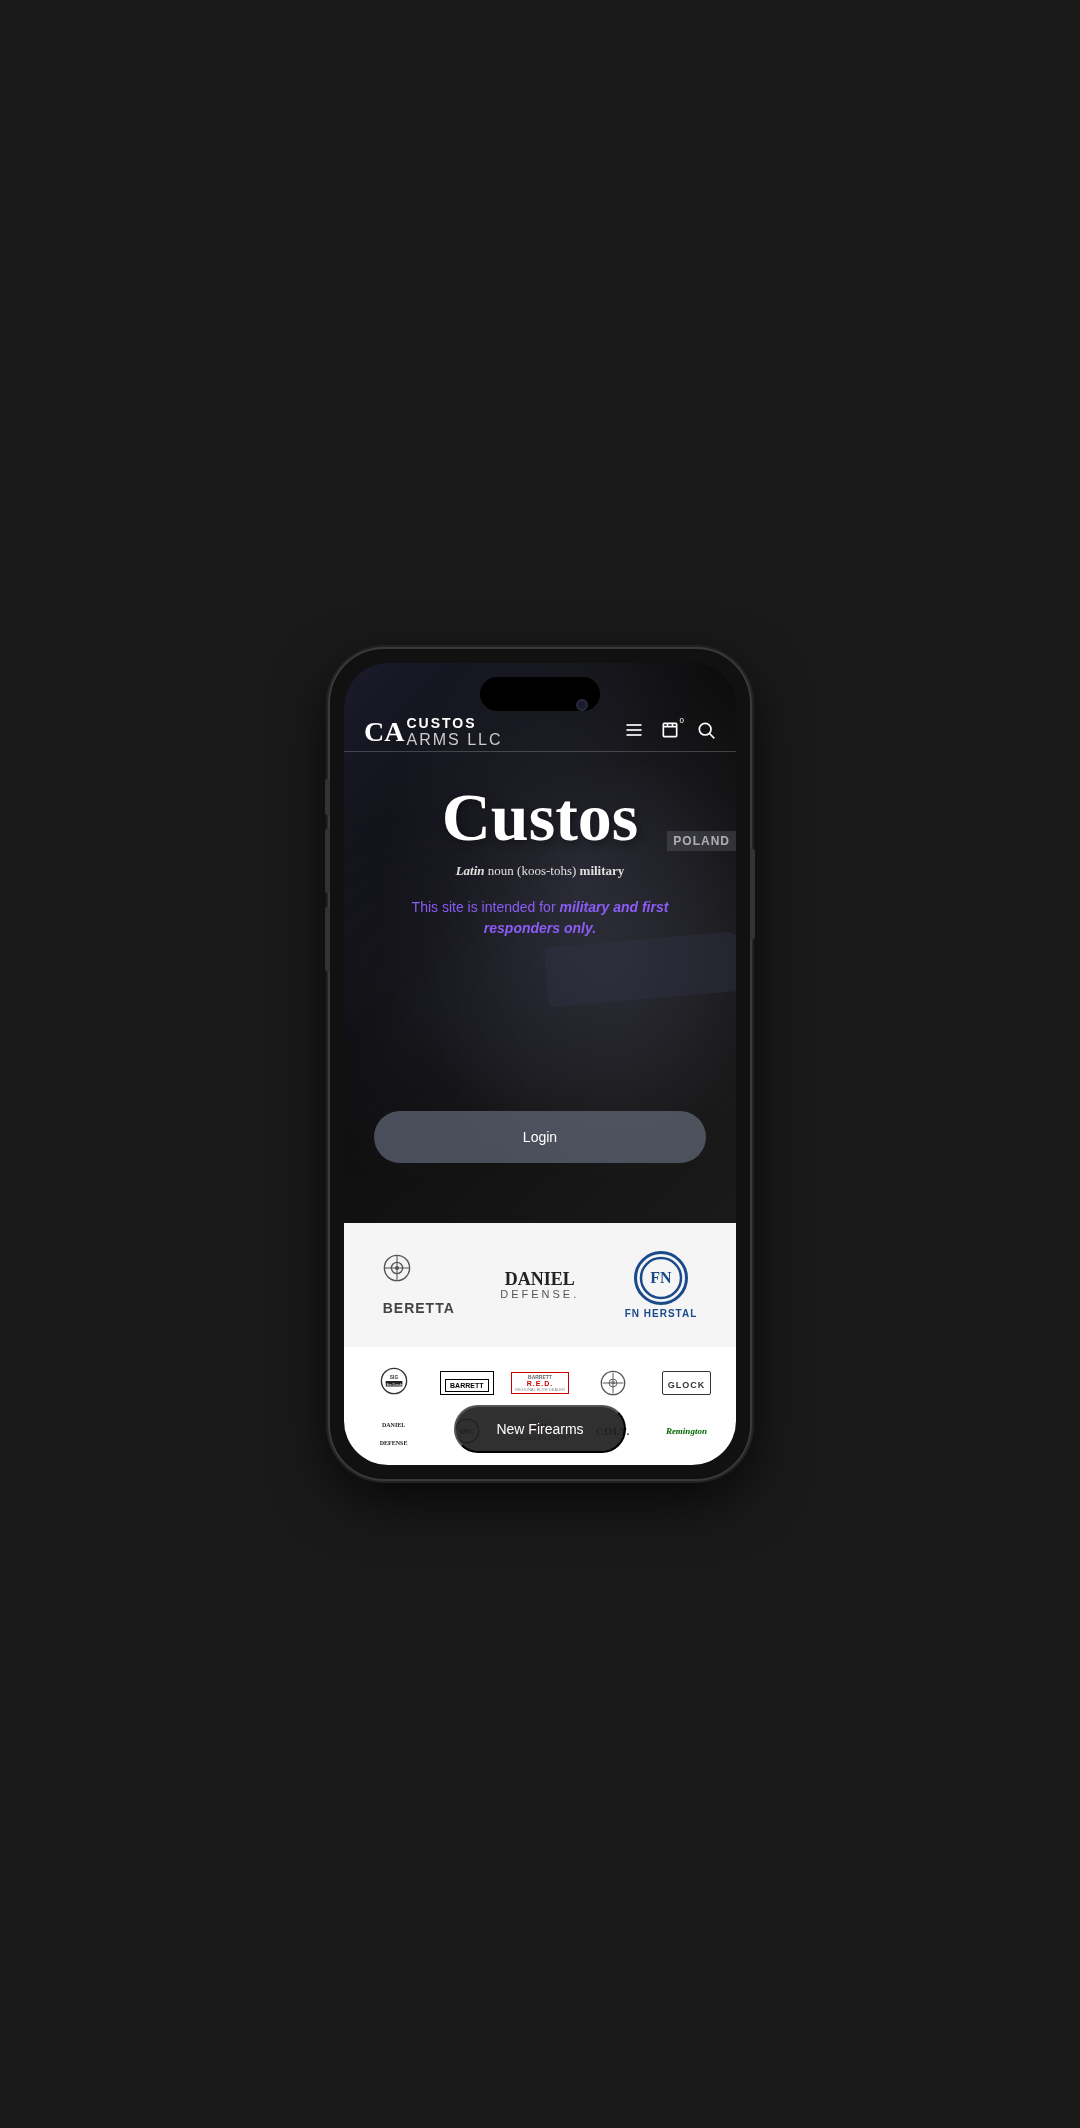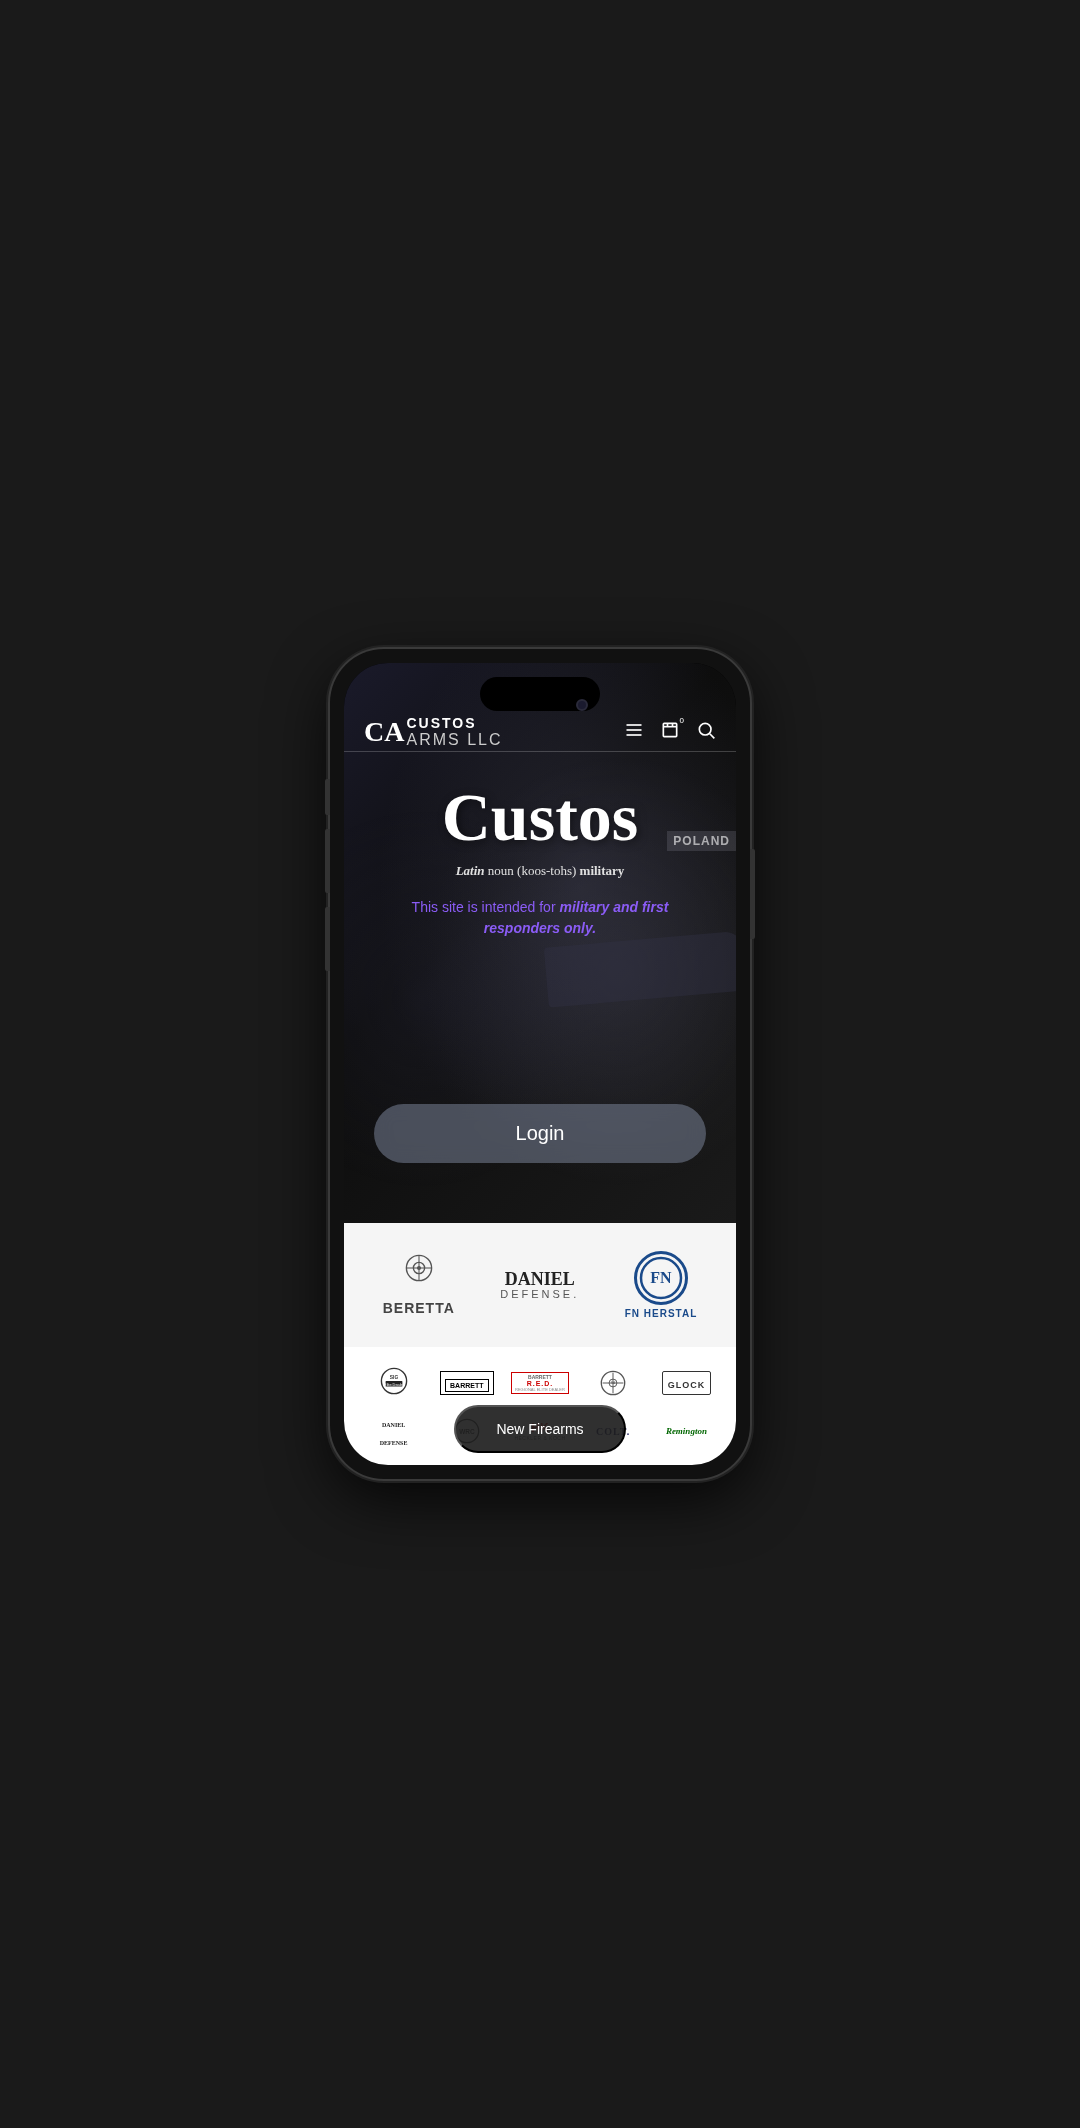--- a/index.html
+++ b/index.html
@@ -317,21 +317,21 @@
       text-align: center;
     }
 
     .btn-login {
       width: 100%;
       padding: 18px 30px;
       background: rgba(120, 130, 150, 0.55);
       border: none;
       border-radius: 40px;
       color: #fff;
-      font-size: 20px;
+      font-size: 14px;
       font-family: Arial, sans-serif;
       cursor: pointer;
       backdrop-filter: blur(10px);
       text-align: center;
     }
 
     
     .brands-section-1 {
       background: #f5f5f5;
       width: 100%;
@@ -342,21 +342,21 @@
     }
 
     .brand-item {
       display: flex;
       flex-direction: column;
       align-items: center;
     }
 
     .beretta-logo {
       display: flex;
-      align-items: center;
+      align-items: flex-start;
       gap: 18px;
     }
 
     .beretta-text {
       font-size: 14px;
       font-weight: bold;
       letter-spacing: 1px;
       color: #444;
       font-family: Arial, sans-serif;
     }

